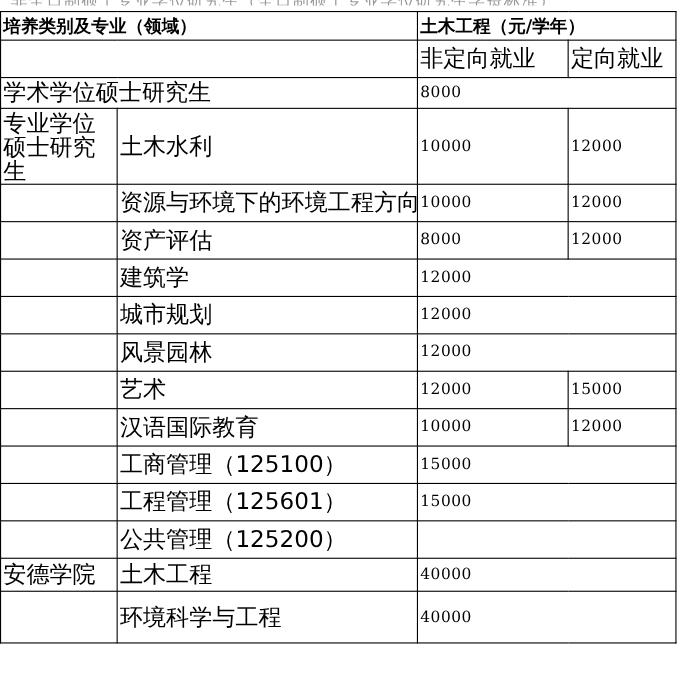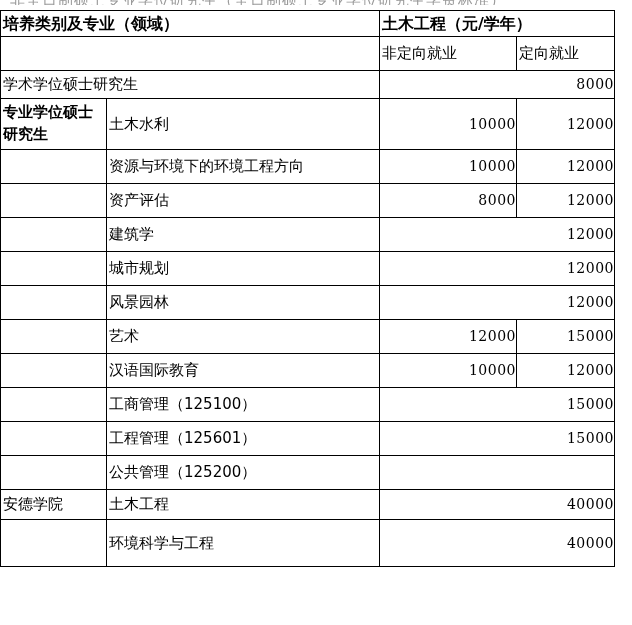--- a/index.html
+++ b/index.html
@@ -15,29 +15,29 @@
     }
     table.fee {
       position: absolute; left: 0; top: 10px;
       border-collapse: collapse; table-layout: fixed;
       width: 614px;
       padding-left: 20px;
     }
     table.fee td {
       border: 1px solid #000;
       padding: 0 0 0 2px;
-      font-size: 15px;
+      font-size: 21px;
       vertical-align: middle;
       white-space: nowrap;
       overflow: hidden;
       line-height: 17px;
     }
-    table.fee td.num { font-family: "DejaVu Serif", "Liberation Serif", serif; font-size: 14px; letter-spacing: 0.5px; text-align: right; }
+    table.fee td.num { font-family: "DejaVu Serif", "Liberation Serif", serif; font-size: 14px; letter-spacing: 0.5px; }
     table.fee td.bold { font-weight: bold; font-size: 16px; }
-    td.wrap { white-space: normal !important; line-height: 22px !important; vertical-align: top !important; padding-top: 2px !important; font-weight: bold; }
+    td.wrap { white-space: normal !important; line-height: 22px !important; vertical-align: top !important; padding-top: 2px !important; }
   </style>
 </head>
 <body>
 
 <div class="cutoff-line">非全日制硕士专业学位研究生（全日制硕士专业学位研究生学费标准）</div>
 
 <table class="fee">
   <colgroup>
     <col style="width:106px">
     <col style="width:273px">

